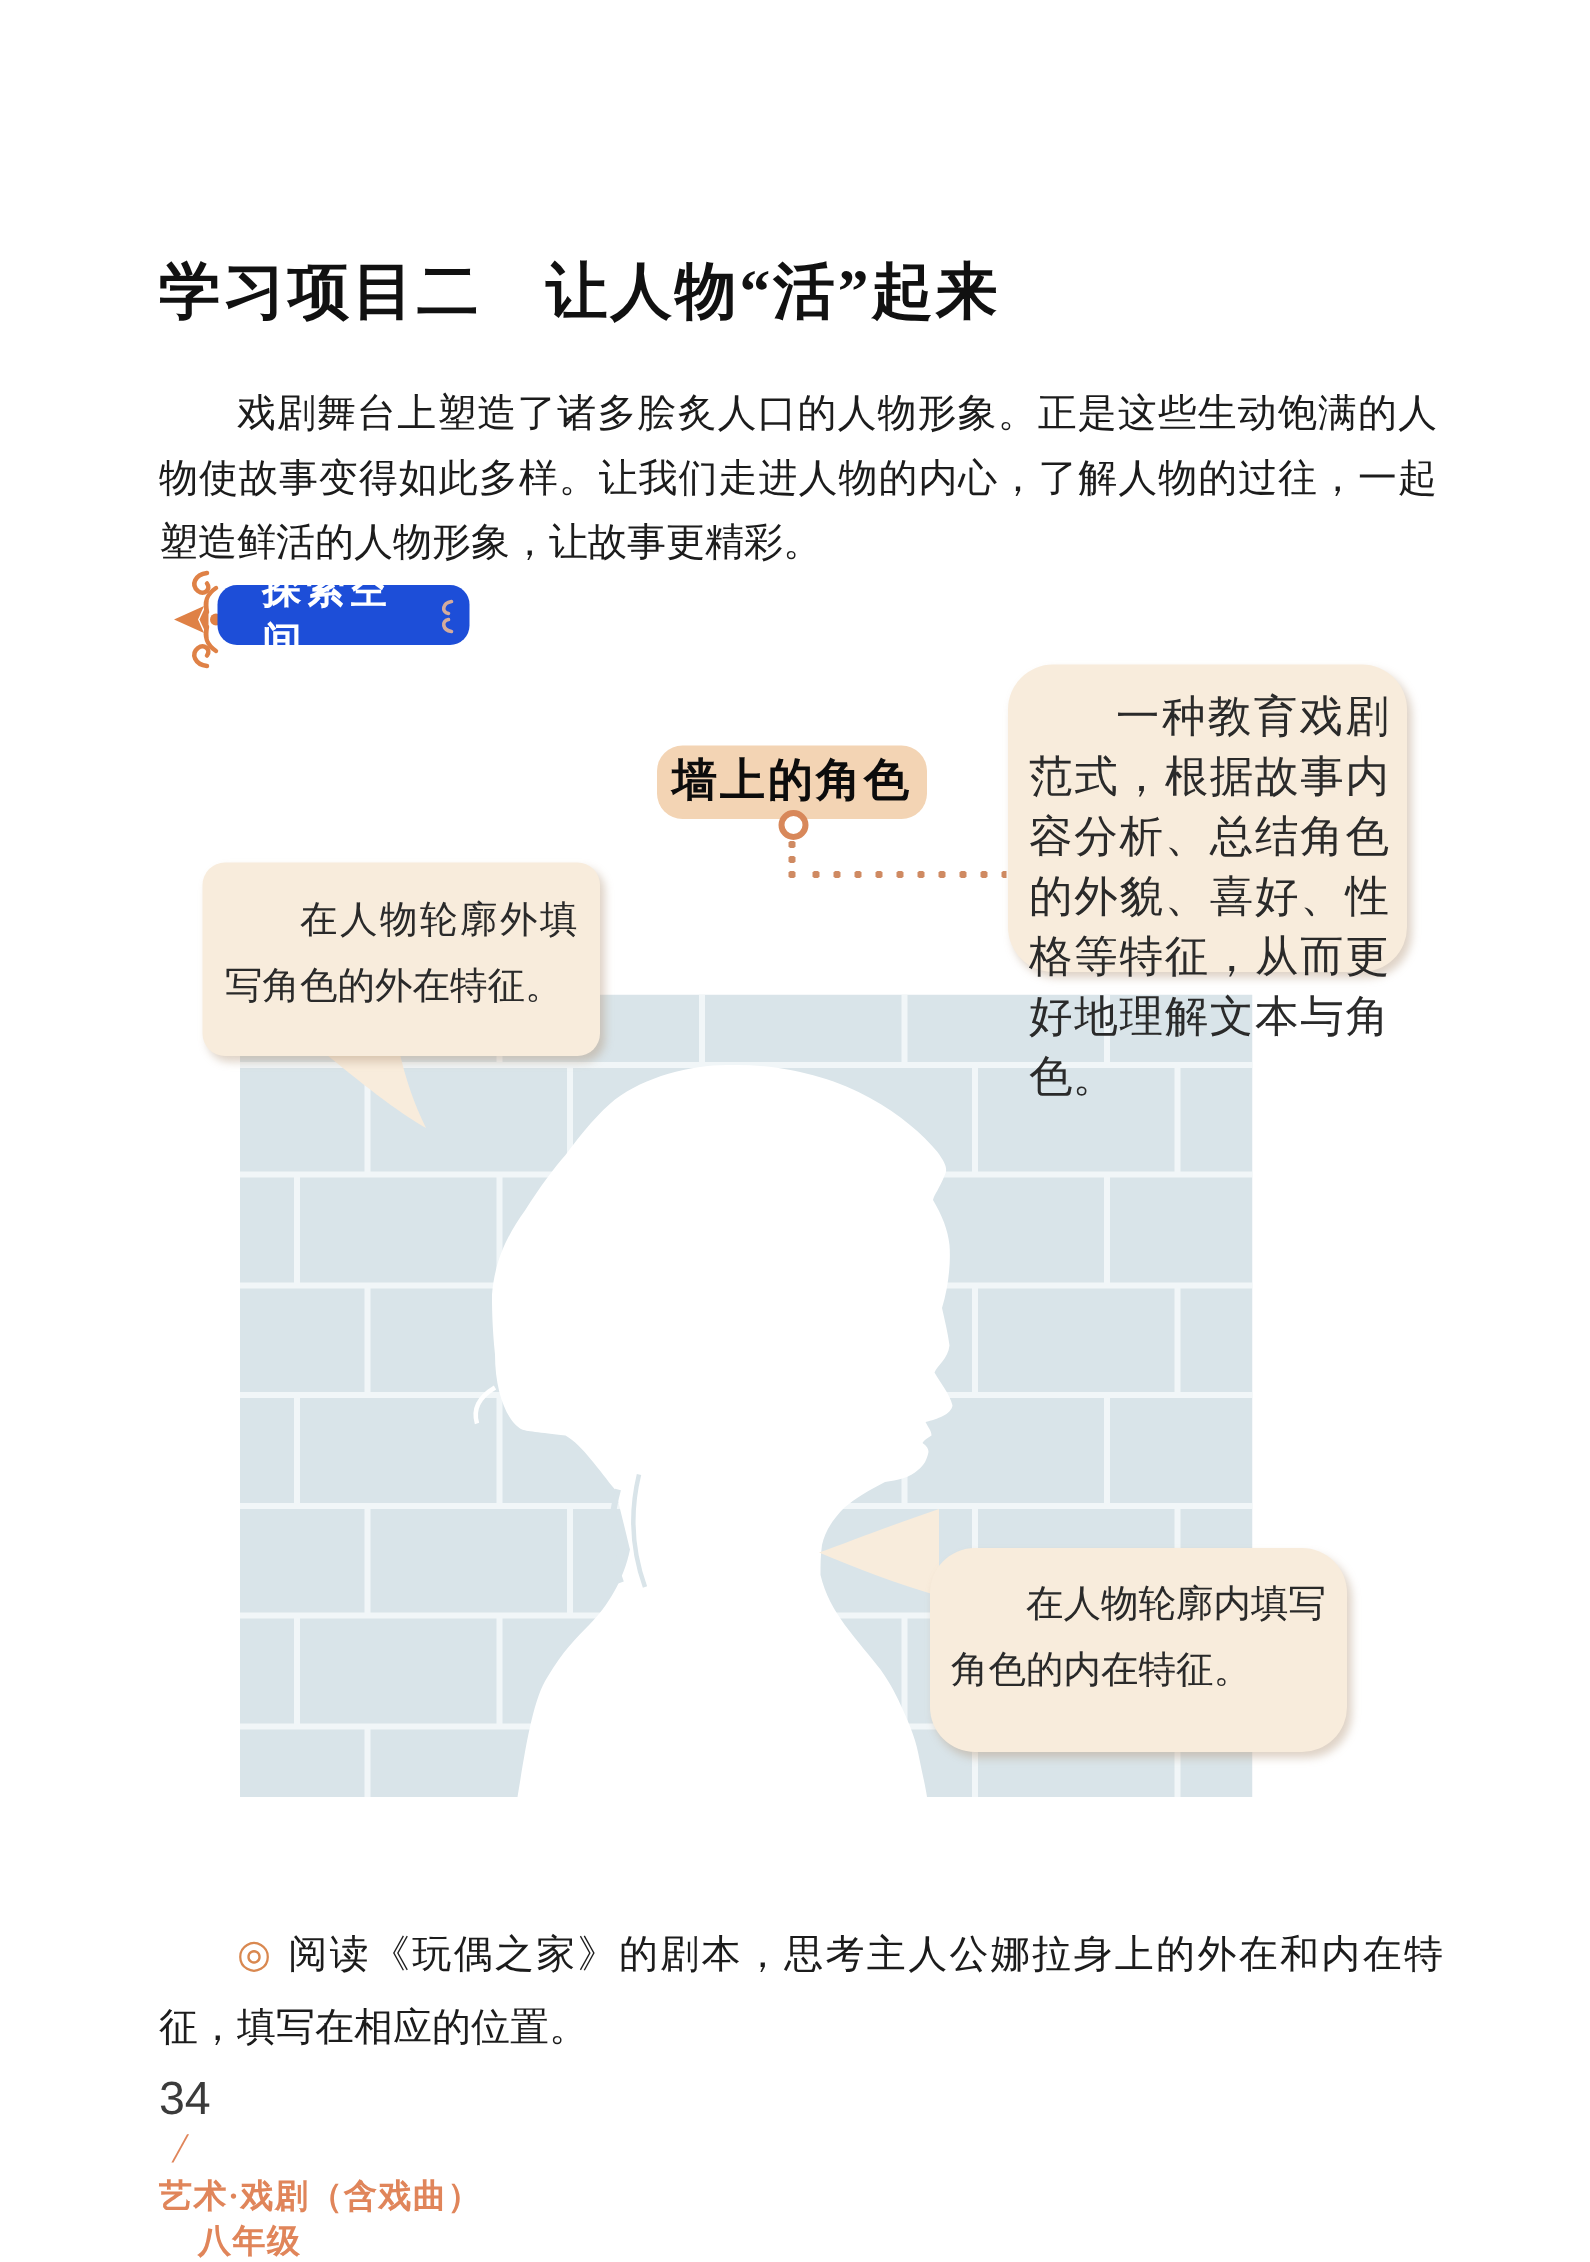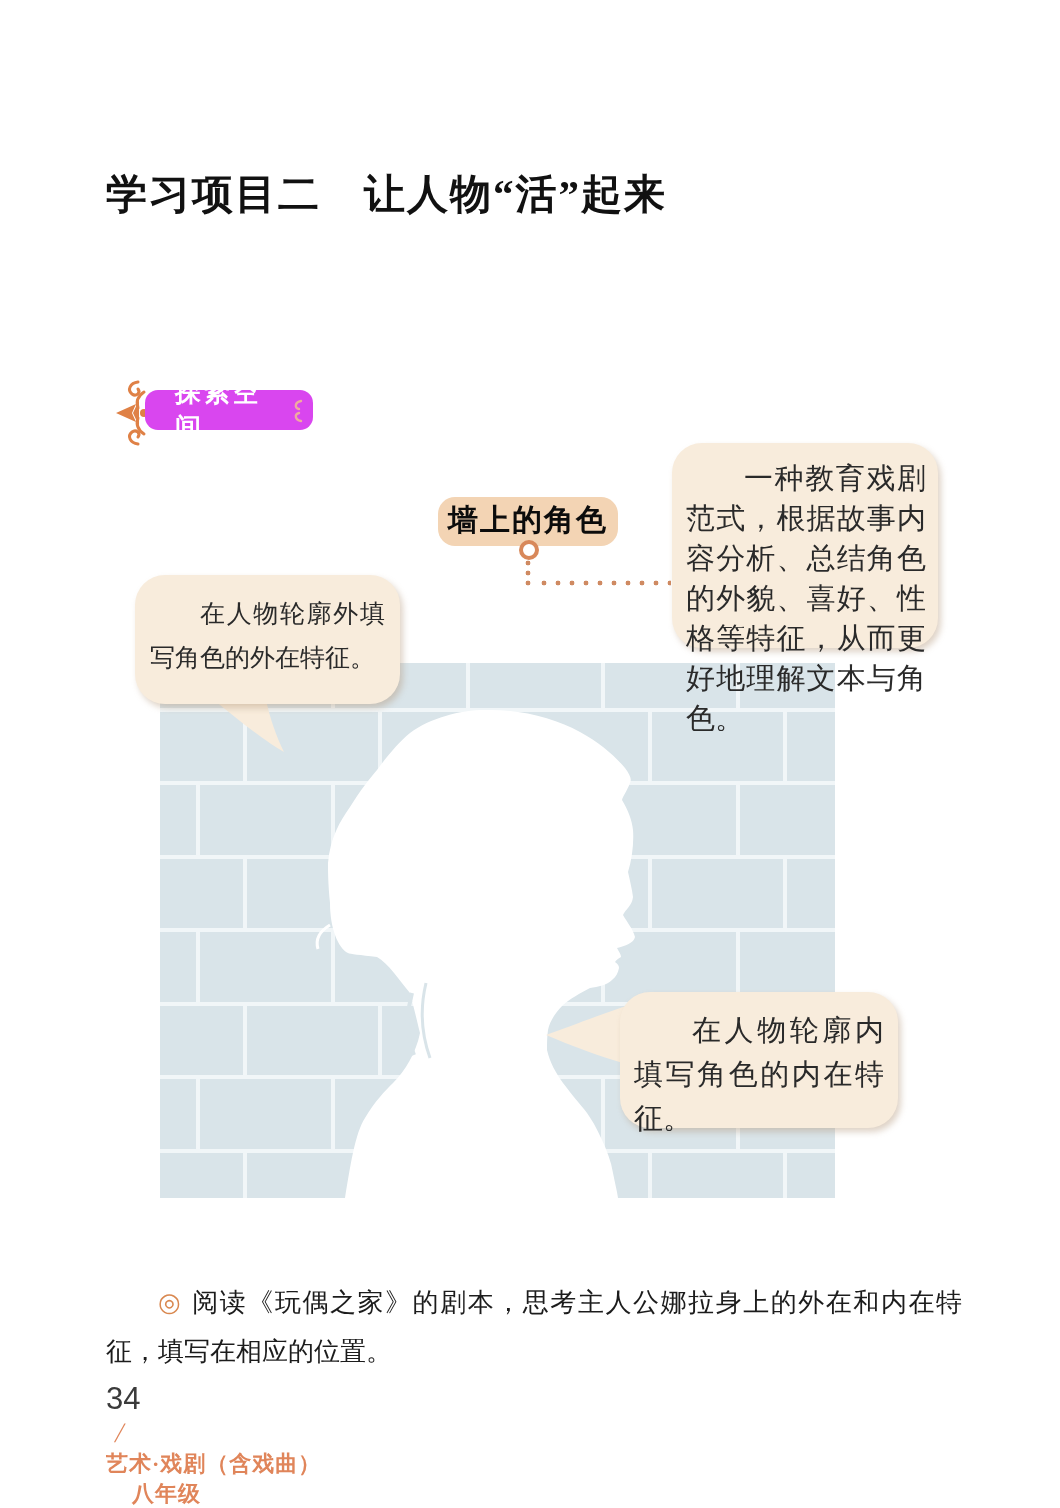--- a/index.html
+++ b/index.html
@@ -14,21 +14,21 @@
     font-family:"Liberation Serif","DejaVu Serif",serif;
   }
   .intro{
     position:absolute;left:106px;top:228px;width:852px;
     font-size:26px;line-height:43px;text-align:justify;text-indent:2em;color:#1c1c1c;
   }
   
   .badge-wrap{position:absolute;left:108px;top:378px;height:70px;}
   .badge{
     position:absolute;left:37px;top:12px;height:40px;min-width:112px;
-    background:#d946ef;border-radius:13px;color:#fff;
+    background:#1d4ed8;border-radius:13px;color:#fff;
     font-size:26px;font-weight:bold;letter-spacing:3px;
     display:flex;align-items:center;padding:0 26px 0 30px;
   }
   .badge-curl{position:absolute;right:6px;top:8px;opacity:.85;}
   .ornament{position:absolute;left:0;top:0;}
   
   .concept-label{
     position:absolute;left:438px;top:497px;
     background:#f3d4b4;color:#0c0c0c;font-size:30px;font-weight:bold;
     padding:3px 10px 5px 10px;letter-spacing:2px;border-radius:17px;
@@ -50,23 +50,23 @@
   
   .bubble{
     position:absolute;background:#f8ecdc;border-radius:30px;
     box-shadow:3px 4px 6px rgba(176,146,116,.40);
     font-family:"Liberation Serif","DejaVu Serif",serif;color:#2a2a2a;
     text-align:justify;text-indent:2em;z-index:5;
   }
   .bubble-def{left:672px;top:443px;width:266px;height:205px;
     font-size:29px;line-height:40px;padding:15px 12px 14px 14px;box-sizing:border-box;}
   .bubble-outer{left:135px;top:575px;width:265px;height:129px;
-    font-size:25px;line-height:44px;padding:17px 15px;box-sizing:border-box;}
-  .bubble-inner{left:620px;top:992px;width:278px;height:136px;
-    font-size:29px;line-height:44px;padding:16px 14px;box-sizing:border-box;}
+    font-size:25px;line-height:44px;padding:17px 15px;box-sizing:border-box;border-radius:15px;}
+  .bubble-inner{left:620px;top:1032px;width:278px;height:136px;
+    font-size:25px;line-height:44px;padding:16px 14px;box-sizing:border-box;}
   .tail{position:absolute;z-index:4;}
   .tail-outer{left:208px;top:700px;}
   .tail-inner{left:544px;top:1002px;}
   
   .wall{position:absolute;left:160px;top:663px;width:675px;height:535px;z-index:1;}
   
   .task{
     position:absolute;left:106px;top:1252px;width:856px;
     font-size:26px;line-height:49px;text-align:justify;text-indent:2em;color:#1c1c1c;
   }
@@ -80,20 +80,21 @@
   .footer .grade{margin-left:26px;}
   .footer .volume{margin-left:26px;}
 </style>
 </head>
 <body>
 
 <div class="page">
 
   <h1 class="page-title">学习项目二　让人物“活”起来</h1>
 
+  <p class="intro">戏剧舞台上塑造了诸多脍炙人口的人物形象。正是这些生动饱满的人物使故事变得如此多样。让我们走进人物的内心，了解人物的过往，一起塑造鲜活的人物形象，让故事更精彩。</p>
 
   <div class="badge-wrap">
     <svg class="ornament" width="52" height="70" viewBox="0 0 52 70">
       <g fill="none" stroke="#df8146" stroke-width="3" stroke-linecap="round">
         <path d="M30 4 C22 5 19 12 24 16 C28 19 33 15 30 11"></path>
         <path d="M30 66 C22 65 19 58 24 54 C28 51 33 55 30 59"></path>
         <path d="M36 14 C30 18 28 24 30 30"></path>
         <path d="M36 56 C30 52 28 46 30 40"></path>
       </g>
       <path d="M31 22 L31 48 L25 35 Z" fill="#df8146"></path>

